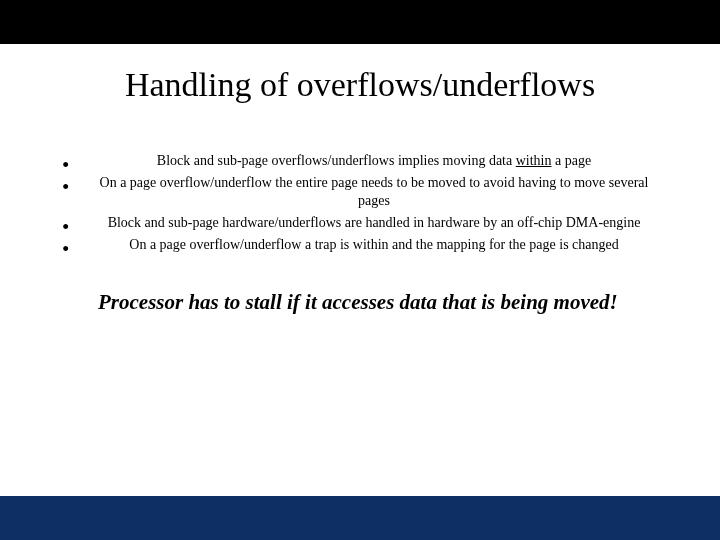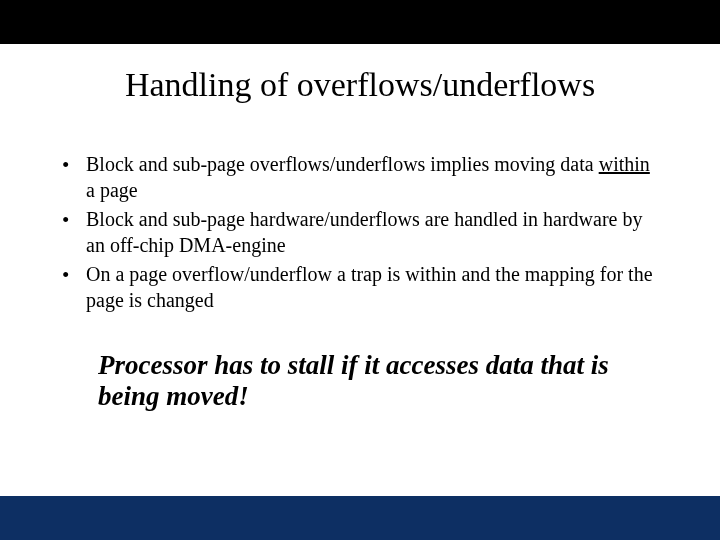--- a/index.html
+++ b/index.html
@@ -28,57 +28,61 @@
     text-align: center;
     margin-top: 22px;
     font-weight: 400;
     font-family: Liberation Serif, serif;
   }
   .content {
     margin: 48px 58px 0 58px;
   }
   ul.bullets {
     list-style: none;
-    font-size: 20px;
+    font-size: 14px;
     color: #000;
     line-height: 1.28;
+    text-align: center;
   }
   ul.bullets li {
     position: relative;
     padding-left: 28px;
     margin-bottom: 4px;
   }
   ul.bullets li::before {
     content: "•";
     position: absolute;
     left: 4px;
     top: 0;
     font-size: 21px;
   }
   .underline { text-decoration: underline; }
   .footnote {
-    font-size: 27px;
+    font-size: 21px;
     font-style: italic;
     font-weight: bold;
     margin: 36px 40px 0 40px;
   }
 </style>
 </head>
 <body>
 
 <div class="top-bar"></div>
 
 <h1 class="title">Handling of overflows/underflows</h1>
 
 <div class="content">
   <ul class="bullets">
     <li>
       <span>Block and sub-page overflows/underflows implies moving data </span><span class="underline">within</span><span> a page</span>
     </li>
     <li>
+      <span>On a page overflow/underflow the entire page needs to be moved to avoid having to move several pages</span><span class="underline"></span><span></span>
+    </li>
+    <li>
       <span>Block and sub-page hardware/underflows are handled in hardware by an off-chip DMA-engine</span><span class="underline"></span><span></span>
     </li>
     <li>
       <span>On a page overflow/underflow a trap is within and the mapping for the page is changed</span><span class="underline"></span><span></span>
     </li>
   </ul>
 
   <p class="footnote">Processor has to stall if it accesses data that is being moved!</p>
 </div>
 

